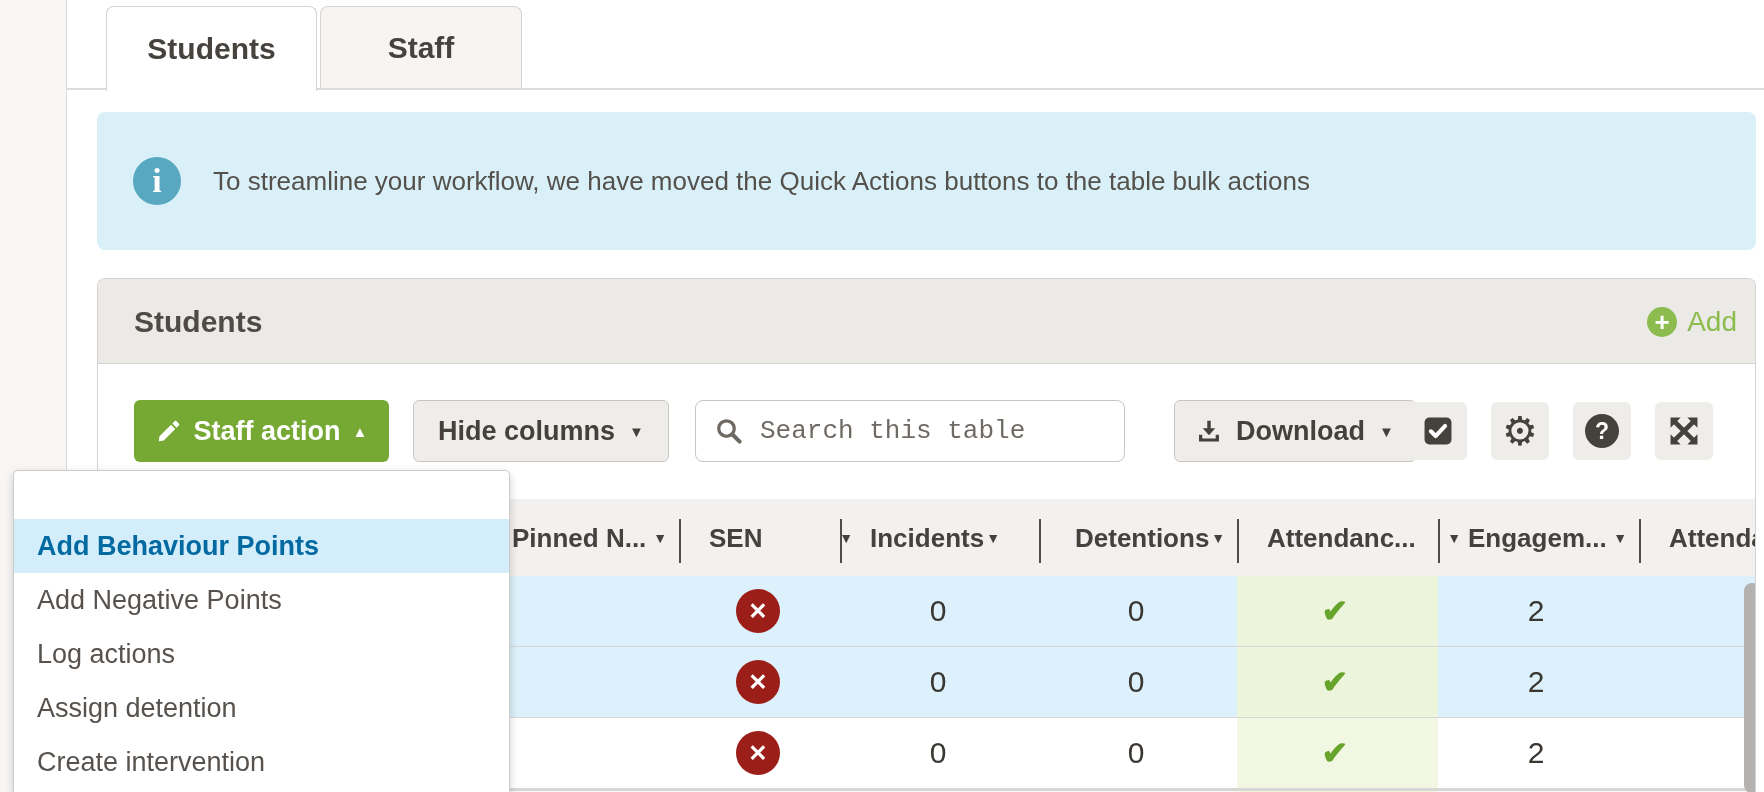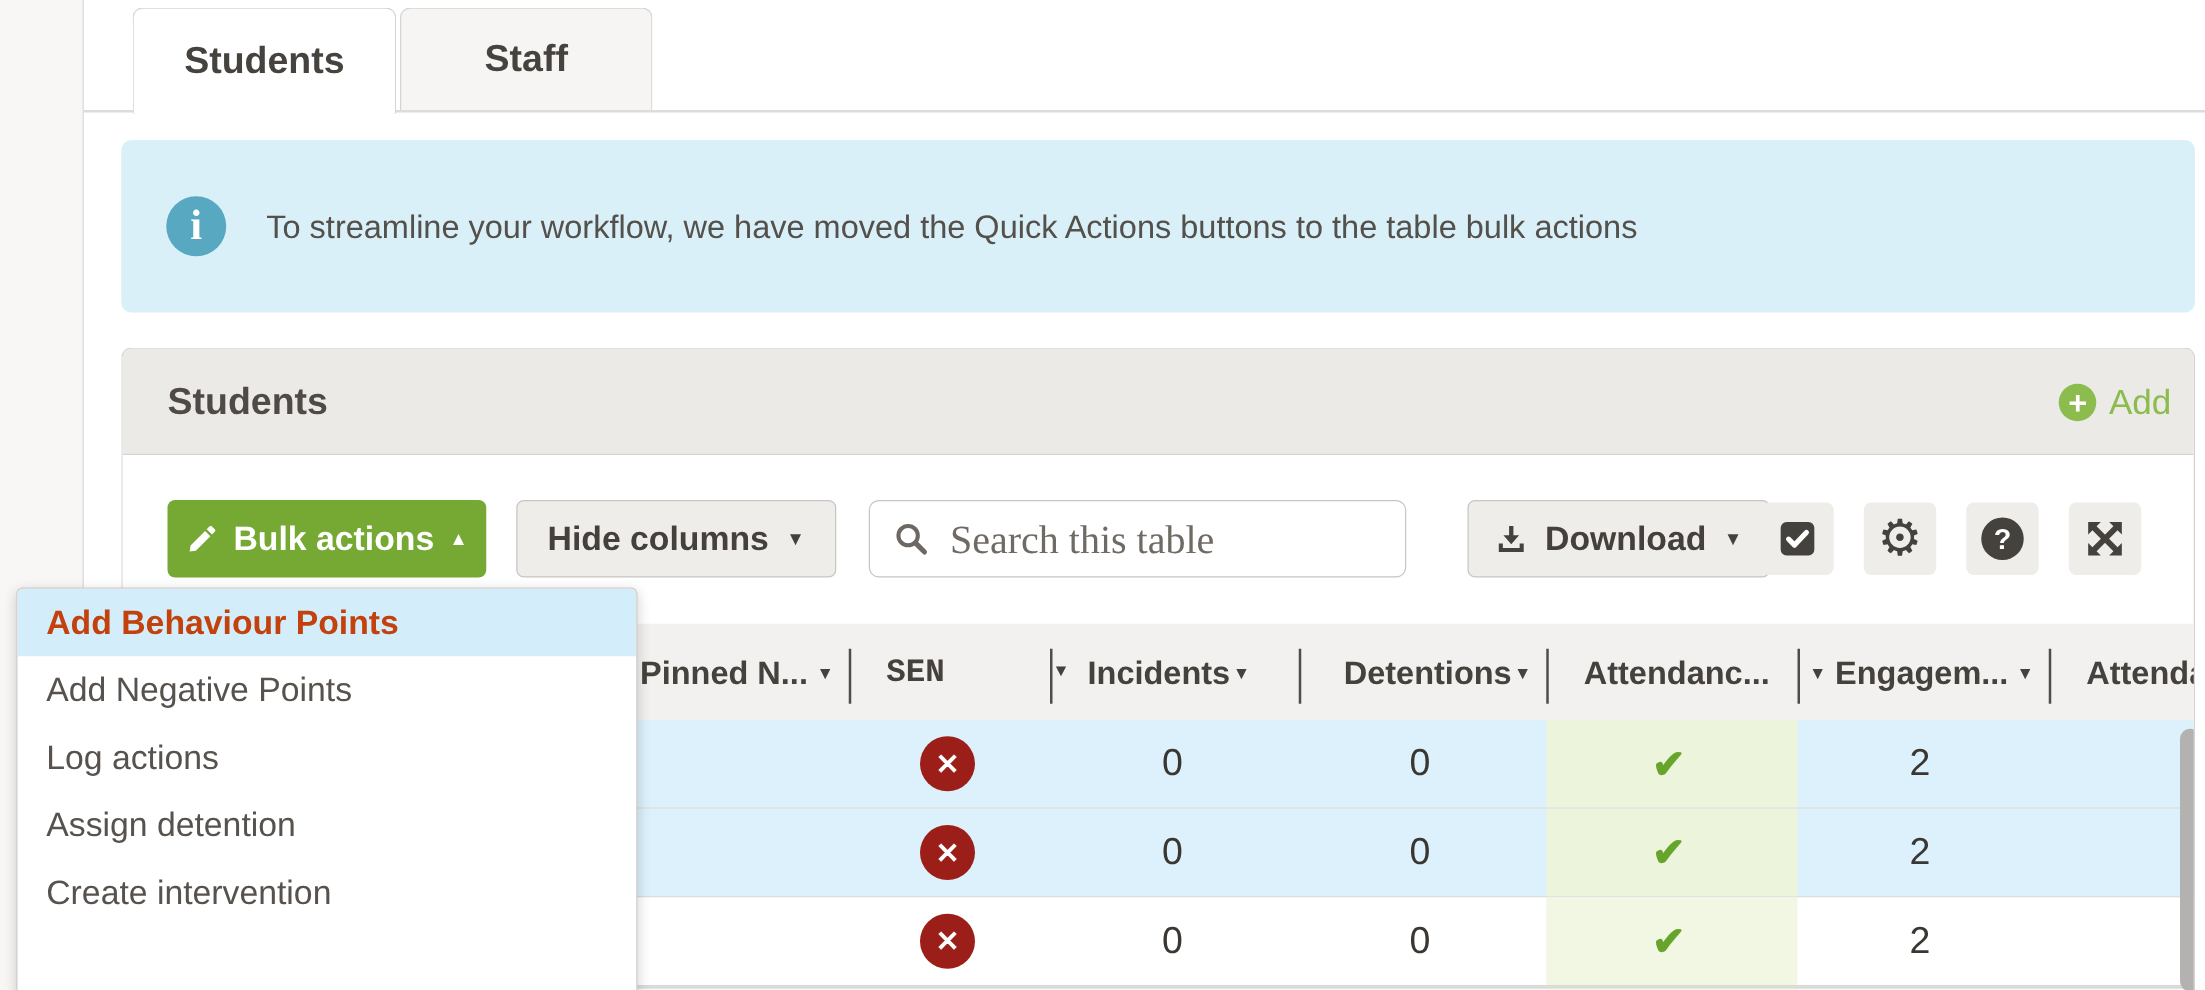--- a/index.html
+++ b/index.html
@@ -44,22 +44,22 @@
   .btn-green{left:36px;top:121px;width:255px;height:62px;background:#76a933;border-radius:6px;
        color:#ffffff;display:flex;align-items:center;justify-content:center;gap:12px;
        font-size:27px;font-weight:bold;cursor:pointer;}
   .btn-gray{background:#efedea;border:1px solid #c8c5c2;border-radius:6px;color:#45403b;
        display:flex;align-items:center;justify-content:center;gap:14px;font-size:27px;font-weight:bold;
        box-sizing:border-box;cursor:pointer;}
   .hide-cols{left:315px;top:121px;width:256px;height:62px;}
   .download{left:1076px;top:121px;width:242px;height:62px;}
   .search-box{left:597px;top:121px;width:430px;height:62px;background:#fff;border:1px solid #c8c5c2;
        border-radius:8px;display:flex;align-items:center;gap:14px;padding-left:18px;box-sizing:border-box;}
-  .search-box input{border:none;outline:none;background:transparent;font-size:32px;
-       font-family:Liberation Serif, serif;color:#3a3631;width:330px;}
+  .search-box input{border:none;outline:none;background:transparent;font-size:26px;
+       font-family:Liberation Mono, monospace;color:#3a3631;width:330px;}
   .search-box input::placeholder{color:#6f6a64;opacity:1;}
   .caret{font-size:15px;line-height:1;}
   .ibtn{width:58px;height:58px;top:123px;background:#efedea;border-radius:6px;
        display:flex;align-items:center;justify-content:center;color:#45413c;cursor:pointer;}
   .gear-glyph{font-size:40px;line-height:1;}
   .qmark{width:34px;height:34px;border-radius:50%;background:#45413c;color:#fff;display:flex;
        align-items:center;justify-content:center;font-size:23px;font-weight:bold;}
 
   
   .thead{position:absolute;left:0;top:220px;width:100%;height:78px;background:#f2f1ef;}
@@ -82,21 +82,21 @@
   .gcheck{color:#67a42c;font-size:32px;font-weight:bold;}
   .rowline{position:absolute;left:0;top:510px;width:100%;height:2px;background:#d8d6d4;}
   .row4{position:absolute;left:0;top:512px;width:100%;height:2px;background:#f8f8f6;}
 
   .scroll-thumb{position:absolute;left:1646px;top:304px;width:16px;height:210px;background:#b4b2b0;border-radius:8px;cursor:pointer;}
 
   
   .menu{left:13px;top:470px;width:495px;height:322px;background:#ffffff;border:1px solid #cfcdcb;
        border-radius:5px 5px 0 0;box-shadow:0 3px 10px rgba(0,0,0,0.18);z-index:30;overflow:hidden;}
   .mitem{height:54px;line-height:54px;padding-left:23px;font-size:27px;color:#57524d;cursor:pointer;}
-  .mitem-hl{background:#d3eefa;font-weight:bold;color:#c2410c;}
+  .mitem-hl{background:#d3eefa;font-weight:bold;color:#0369a1;margin-top:48px;}
 
   svg{display:block;}
 </style>
 </head>
 <body>
 
 <div class="abs sidebar"></div>
 
 <div class="abs tab-underline"></div>
 <div class="abs tab tab-active">
@@ -120,21 +120,21 @@
       <span class="add-label">Add</span>
     </div>
   </div>
 
   <div class="abs btn-green">
     <span>
       <svg width="26" height="26" viewBox="0 0 24 24">
           <path fill="#ffffff" d="M3.2 16.9 13.9 6.2l3.9 3.9L7.1 20.8l-4.6.7.7-4.6zM15.1 5l2.2-2.2c.4-.4 1.1-.4 1.5 0l2.4 2.4c.4.4.4 1.1 0 1.5L19 8.9 15.1 5z"></path>
         </svg>
     </span>
-    <span>Bulk actions</span>
+    <span>Staff action</span>
     <span class="caret">▲</span>
   </div>
 
   <div class="abs btn-gray hide-cols">
     <span>Hide columns</span>
     <span class="caret">▼</span>
   </div>
 
   <div class="abs search-box">
     <span>
@@ -177,21 +177,21 @@
           <path d="M6.2 6.2 17.8 17.8M17.8 6.2 6.2 17.8" stroke="#45413c" stroke-width="3" fill="none"></path>
         </svg>
     </span>
   </div>
 
   <div class="thead">
     <div class="th" style="left:358px;width:223px;padding-left:56px;">
       <span>Pinned N...</span>
       <span class="caret">▼</span>
     </div>
-    <div class="th" style="left:581px;width:186px;font-family:Liberation Mono, monospace;">
+    <div class="th" style="left:581px;width:186px;">
       <span>SEN</span>
       <span class="caret">▼</span>
     </div>
     <div class="th" style="left:742px;width:172px;">
       <span>Incidents</span>
       <span class="caret">▼</span>
     </div>
     <div class="th" style="left:941px;width:198px;padding-left:36px;">
       <span>Detentions</span>
       <span class="caret">▼</span>

